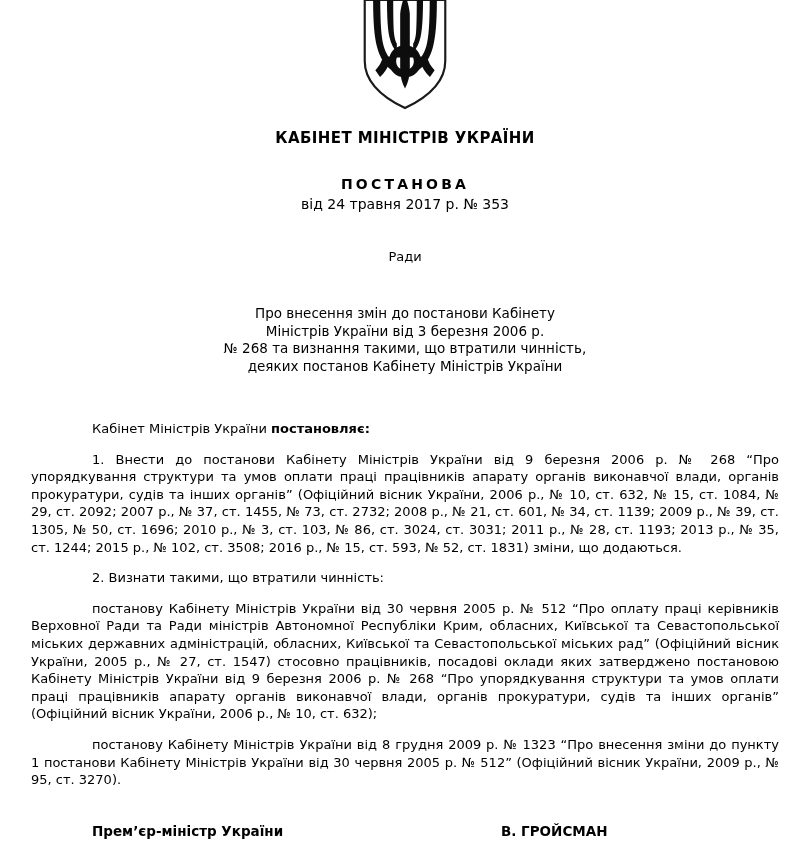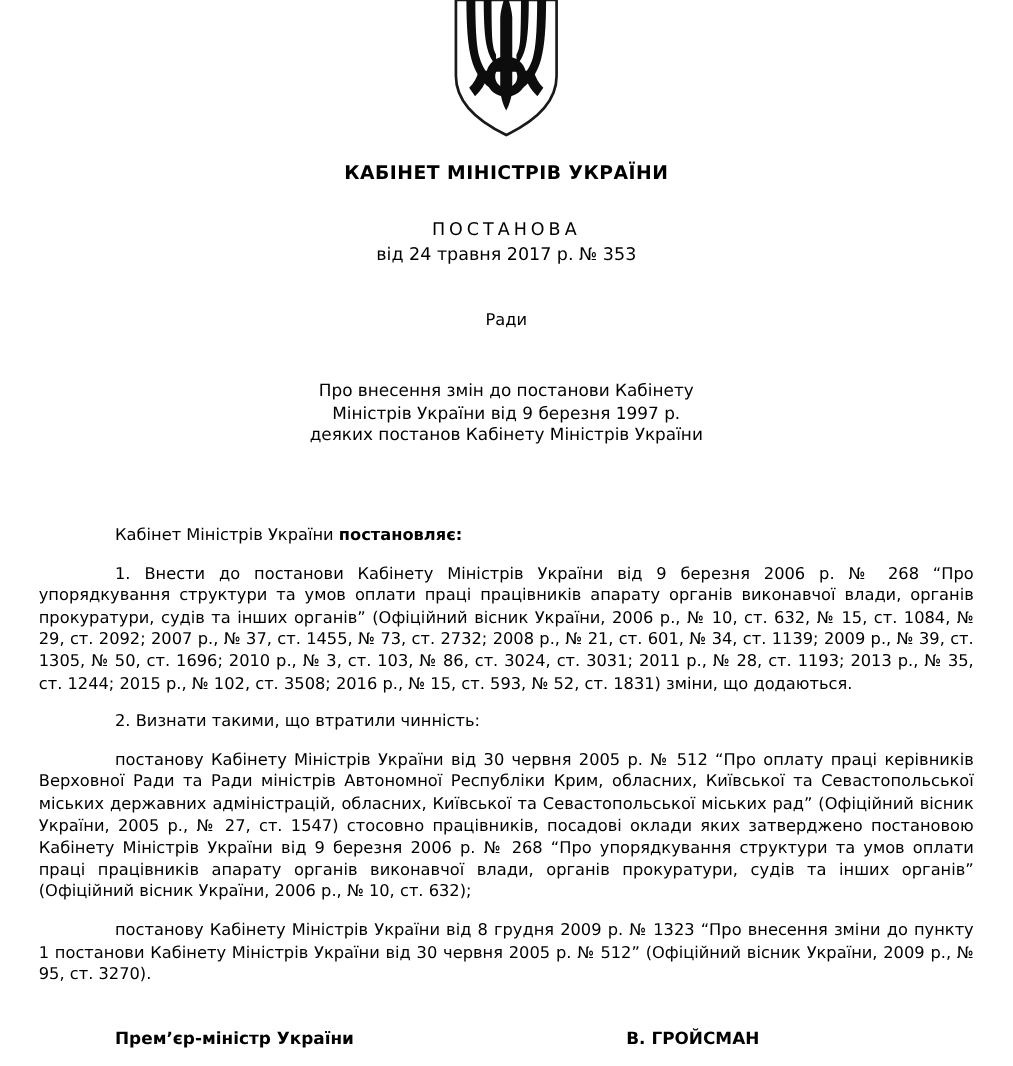--- a/index.html
+++ b/index.html
@@ -50,21 +50,21 @@
     font-weight: bold;
     letter-spacing: 0.4px;
   }
   .doc-type {
     position: absolute;
     top: 176px;
     left: 0;
     width: 810px;
     text-align: center;
     font-size: 14px;
-    font-weight: normal;
+    font-weight: bold;
     letter-spacing: 3.2px;
   }
   .doc-date {
     position: absolute;
     top: 196px;
     left: 0;
     width: 810px;
     text-align: center;
     font-size: 14px;
     font-weight: normal;
@@ -208,21 +208,22 @@
   <div class="org-title">КАБІНЕТ МІНІСТРІВ УКРАЇНИ</div>
 
   <div class="doc-type">ПОСТАНОВА</div>
 
   <div class="doc-date">від 24 травня 2017 р. № 353</div>
 
   <div class="doc-city">Ради</div>
 
   <div class="subject">
     <span class="ln">Про внесення змін до постанови Кабінету</span>
-    <span class="ln">Міністрів України від 9 березня 1997 р.</span>
+    <span class="ln">Міністрів України від 3 березня 2006 р.</span>
+    <span class="ln">№ 268 та визнання такими, що втратили чинність,</span>
     <span class="ln">деяких постанов Кабінету Міністрів України</span>
   </div>
 
   <div class="body-block">
 
     <p class="para"><span>Кабінет Міністрів України </span><b>постановляє:</b></p>
 
     <p class="para">1. Внести до постанови Кабінету Міністрів України від 9 березня 2006 р. №  268 “Про упорядкування структури та умов оплати праці працівників апарату органів виконавчої влади, органів прокуратури, судів та інших органів” (Офіційний вісник України, 2006 р., № 10, ст. 632, № 15, ст. 1084, № 29, ст. 2092; 2007 р., № 37, ст. 1455, № 73, ст. 2732; 2008 р., № 21, ст. 601, № 34, ст. 1139; 2009 р., № 39, ст. 1305, № 50, ст. 1696; 2010 р., № 3, ст. 103, № 86, ст. 3024, ст. 3031; 2011 р., № 28, ст. 1193; 2013 р., № 35, ст. 1244; 2015 р., № 102, ст. 3508; 2016 р., № 15, ст. 593, № 52, ст. 1831) зміни, що додаються.</p>
 
     <p class="para">2. Визнати такими, що втратили чинність:</p>

